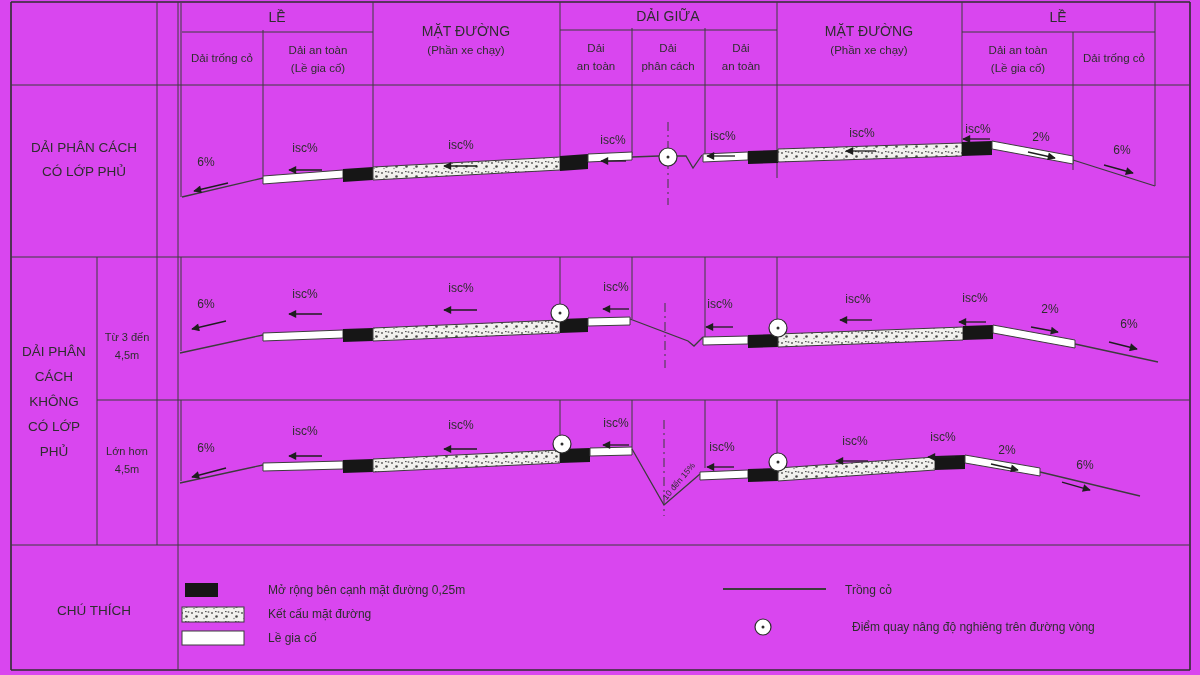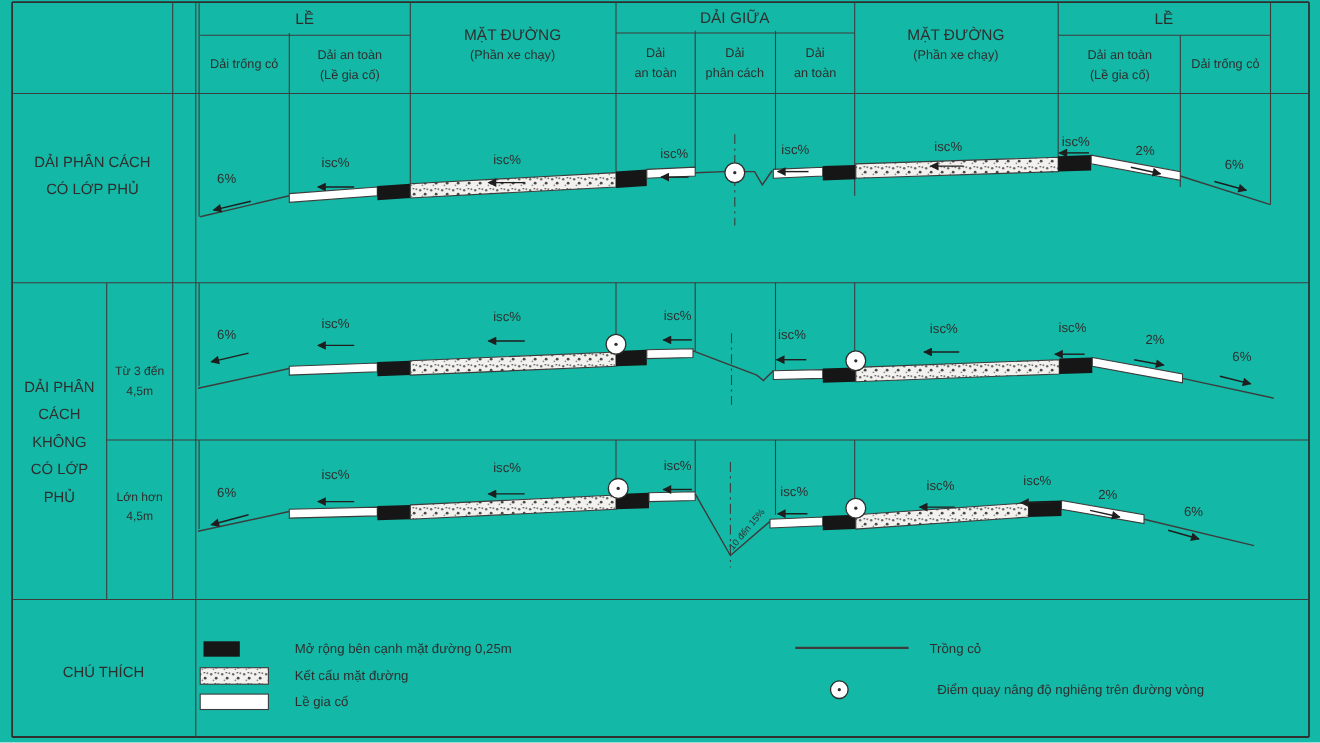--- a/index.html
+++ b/index.html
@@ -1,16 +1,16 @@
 <!DOCTYPE html>
 <html><head>
 <meta charset="utf-8">
 <style>
   html,body{margin:0;padding:0;background:#fff;}
-  #stage{position:relative;width:1200px;height:675px;background:#14b8a6;overflow:hidden;}
+  #stage{position:relative;width:1200px;height:675px;background:#d946ef;overflow:hidden;}
   svg text{font-family:"Liberation Sans",sans-serif;fill:#2e2e2e;}
   .h1{font-size:14px;}
   .h2{font-size:11.5px;}
   .rl{font-size:13.5px;}
   .sm{font-size:11px;}
   .pc{font-size:12px;}
   .leg{font-size:12px;}
   .rot{font-size:8.5px;}
   .gl{stroke:#3c3c3c;stroke-width:1;}
   .gl2{stroke:#2f2f2f;stroke-width:1.6;}

